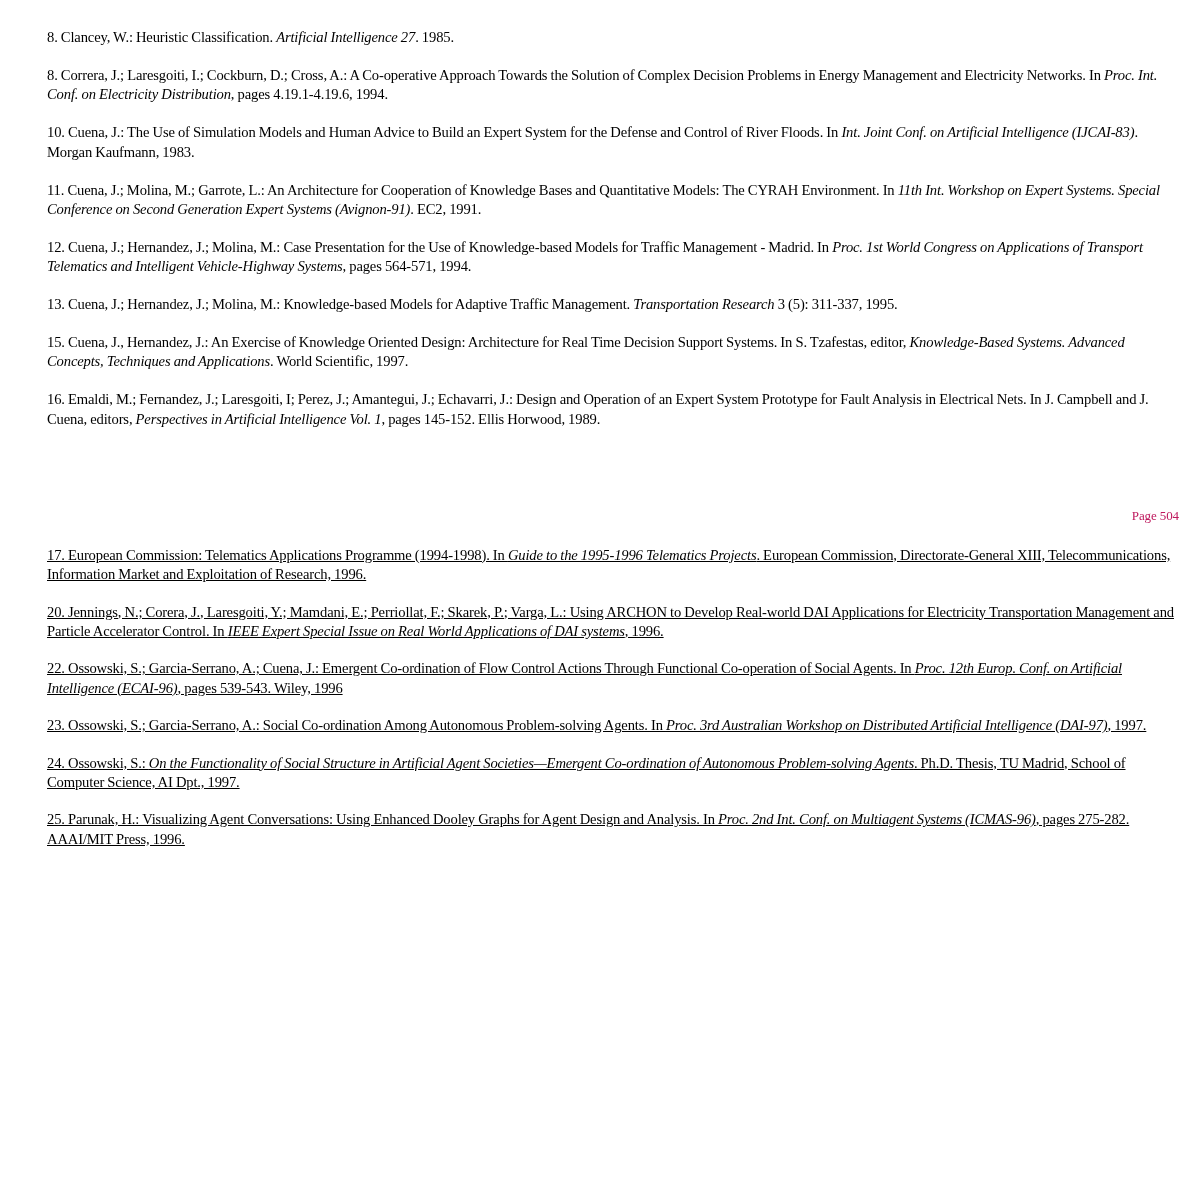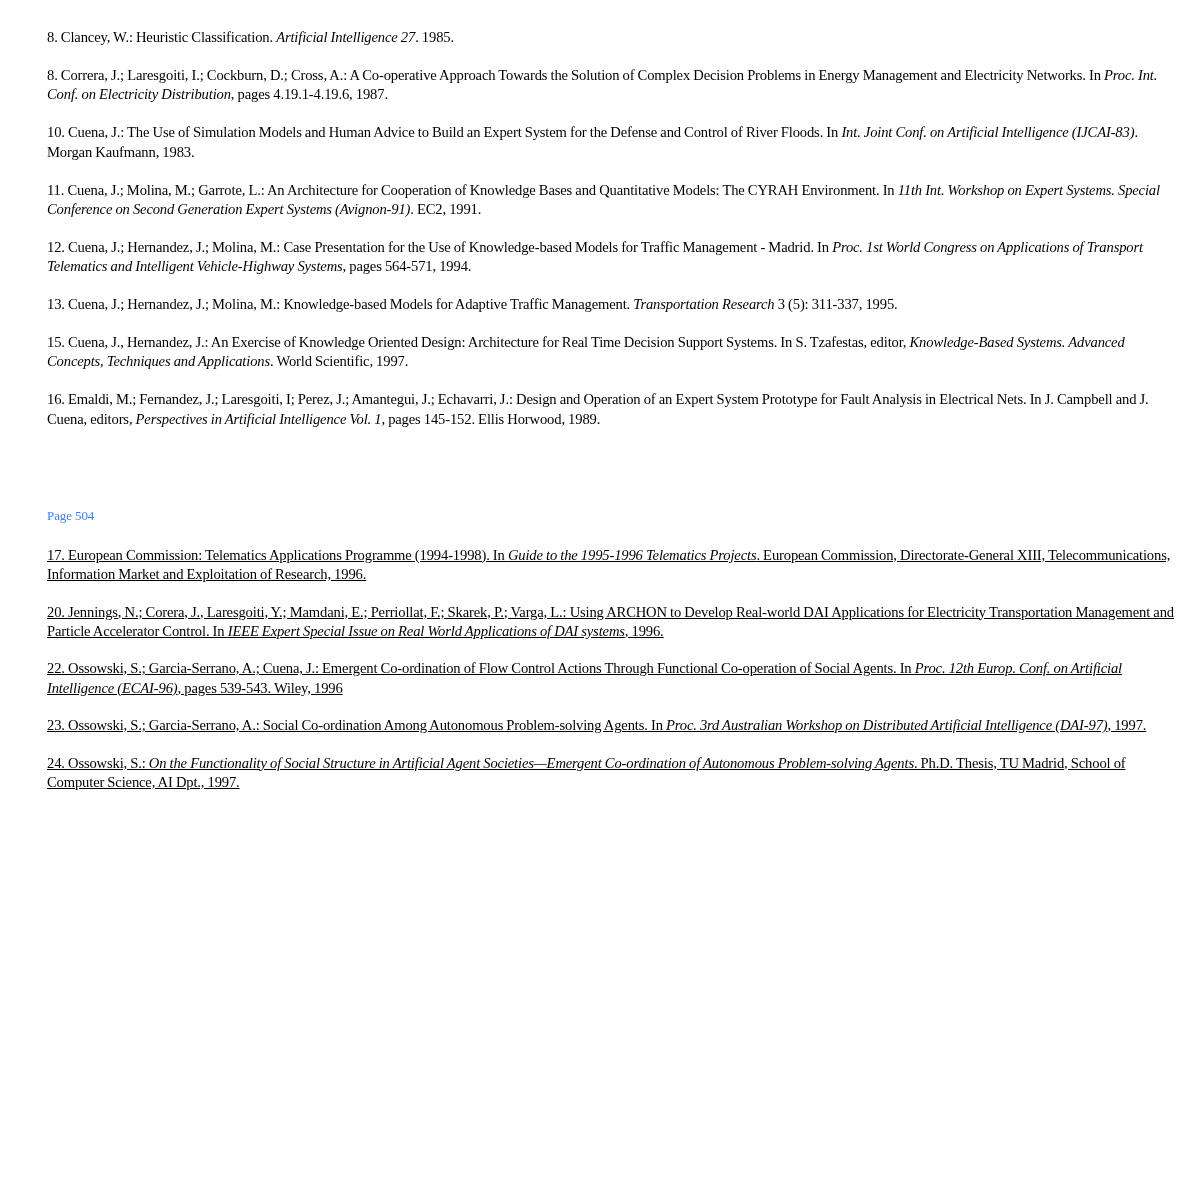--- a/index.html
+++ b/index.html
@@ -31,52 +31,53 @@
     letter-spacing: -0.15px;
     word-spacing: -0.3px;
   }
   .ref i, .it {
     font-style: italic;
   }
   .gap-block {
     height: 60px;
   }
   .page-marker {
-    text-align: left;
-    color: #3b82f6;
+    text-align: right;
+    color: #be185d;
     font-size: 13px;
     margin: 0 2px 22px 0;
     letter-spacing: -0.1px;
   }
   .section-two .ref {
     margin-bottom: 18px;
     text-decoration: underline;
   }
 </style>
 </head>
 <body>
 
 <div class="page">
 
   <div class="section-one">
       <p class="ref"><span>8. Clancey, W.: Heuristic Classification. </span><i>Artificial Intelligence 27</i><span>. 1985.</span></p>
-      <p class="ref"><span>8. Correra, J.; Laresgoiti, I.; Cockburn, D.; Cross, A.: A Co-operative Approach Towards the Solution of Complex Decision Problems in Energy Management and Electricity Networks. In </span><i>Proc. Int. Conf. on Electricity Distribution</i><span>, pages 4.19.1-4.19.6, 1987.</span></p>
+      <p class="ref"><span>8. Correra, J.; Laresgoiti, I.; Cockburn, D.; Cross, A.: A Co-operative Approach Towards the Solution of Complex Decision Problems in Energy Management and Electricity Networks. In </span><i>Proc. Int. Conf. on Electricity Distribution</i><span>, pages 4.19.1-4.19.6, 1994.</span></p>
       <p class="ref"><span>10. Cuena, J.: The Use of Simulation Models and Human Advice to Build an Expert System for the Defense and Control of River Floods. In </span><i>Int. Joint Conf. on Artificial Intelligence (IJCAI-83)</i><span>. Morgan Kaufmann, 1983.</span></p>
       <p class="ref"><span>11. Cuena, J.; Molina, M.; Garrote, L.: An Architecture for Cooperation of Knowledge Bases and Quantitative Models: The CYRAH Environment. In </span><i>11th Int. Workshop on Expert Systems. Special Conference on Second Generation Expert Systems (Avignon-91)</i><span>. EC2, 1991.</span></p>
       <p class="ref"><span>12. Cuena, J.; Hernandez, J.; Molina, M.: Case Presentation for the Use of Knowledge-based Models for Traffic Management - Madrid. In </span><i>Proc. 1st World Congress on Applications of Transport Telematics and Intelligent Vehicle-Highway Systems</i><span>, pages 564-571, 1994.</span></p>
       <p class="ref"><span>13. Cuena, J.; Hernandez, J.; Molina, M.: Knowledge-based Models for Adaptive Traffic Management. </span><i>Transportation Research</i><span> 3 (5): 311-337, 1995.</span></p>
       <p class="ref"><span>15. Cuena, J., Hernandez, J.: An Exercise of Knowledge Oriented Design: Architecture for Real Time Decision Support Systems. In S. Tzafestas, editor, </span><i>Knowledge-Based Systems. Advanced Concepts, Techniques and Applications</i><span>. World Scientific, 1997.</span></p>
       <p class="ref"><span>16. Emaldi, M.; Fernandez, J.; Laresgoiti, I; Perez, J.; Amantegui, J.; Echavarri, J.: Design and Operation of an Expert System Prototype for Fault Analysis in Electrical Nets. In J. Campbell and J. Cuena, editors, </span><i>Perspectives in Artificial Intelligence Vol. 1</i><span>, pages 145-152. Ellis Horwood, 1989.</span></p>
     </div>
 
   <div class="gap-block"></div>
 
   <div class="page-marker">Page 504</div>
 
   <div class="section-two">
       <p class="ref"><span>17. European Commission: Telematics Applications Programme (1994-1998). In </span><i>Guide to the 1995-1996 Telematics Projects</i><span>. European Commission, Directorate-General XIII, Telecommunications, Information Market and Exploitation of Research, 1996.</span></p>
       <p class="ref"><span>20. Jennings, N.; Corera, J., Laresgoiti, Y.; Mamdani, E.; Perriollat, F.; Skarek, P.; Varga, L.: Using ARCHON to Develop Real-world DAI Applications for Electricity Transportation Management and Particle Accelerator Control. In </span><i>IEEE Expert Special Issue on Real World Applications of DAI systems</i><span>, 1996.</span></p>
       <p class="ref"><span>22. Ossowski, S.; Garcia-Serrano, A.; Cuena, J.: Emergent Co-ordination of Flow Control Actions Through Functional Co-operation of Social Agents. In </span><i>Proc. 12th Europ. Conf. on Artificial Intelligence (ECAI-96)</i><span>, pages 539-543. Wiley, 1996</span></p>
       <p class="ref"><span>23. Ossowski, S.; Garcia-Serrano, A.: Social Co-ordination Among Autonomous Problem-solving Agents. In </span><i>Proc. 3rd Australian Workshop on Distributed Artificial Intelligence (DAI-97)</i><span>, 1997.</span></p>
       <p class="ref"><span>24. Ossowski, S.: </span><i>On the Functionality of Social Structure in Artificial Agent Societies—Emergent Co-ordination of Autonomous Problem-solving Agents</i><span>. Ph.D. Thesis, TU Madrid, School of Computer Science, AI Dpt., 1997.</span></p>
+      <p class="ref"><span>25. Parunak, H.: Visualizing Agent Conversations: Using Enhanced Dooley Graphs for Agent Design and Analysis. In </span><i>Proc. 2nd Int. Conf. on Multiagent Systems (ICMAS-96)</i><span>, pages 275-282. AAAI/MIT Press, 1996.</span></p>
     </div>
 
 </div>
 
 </body></html>

